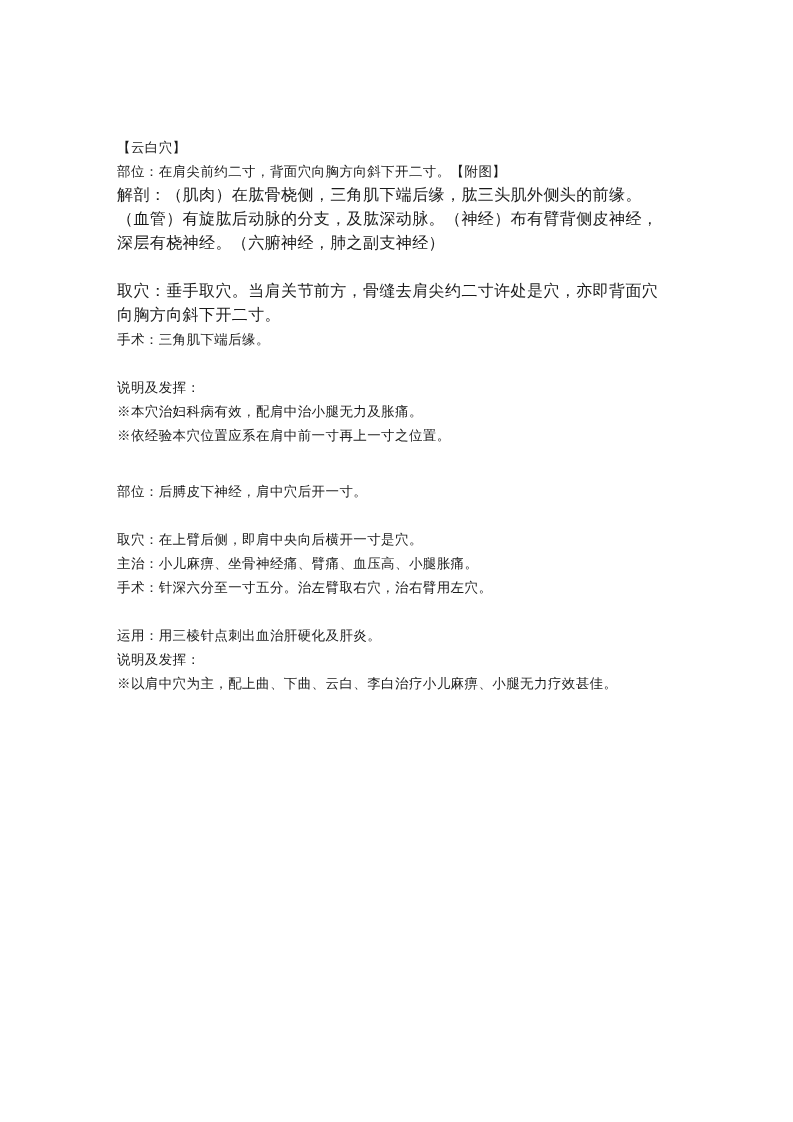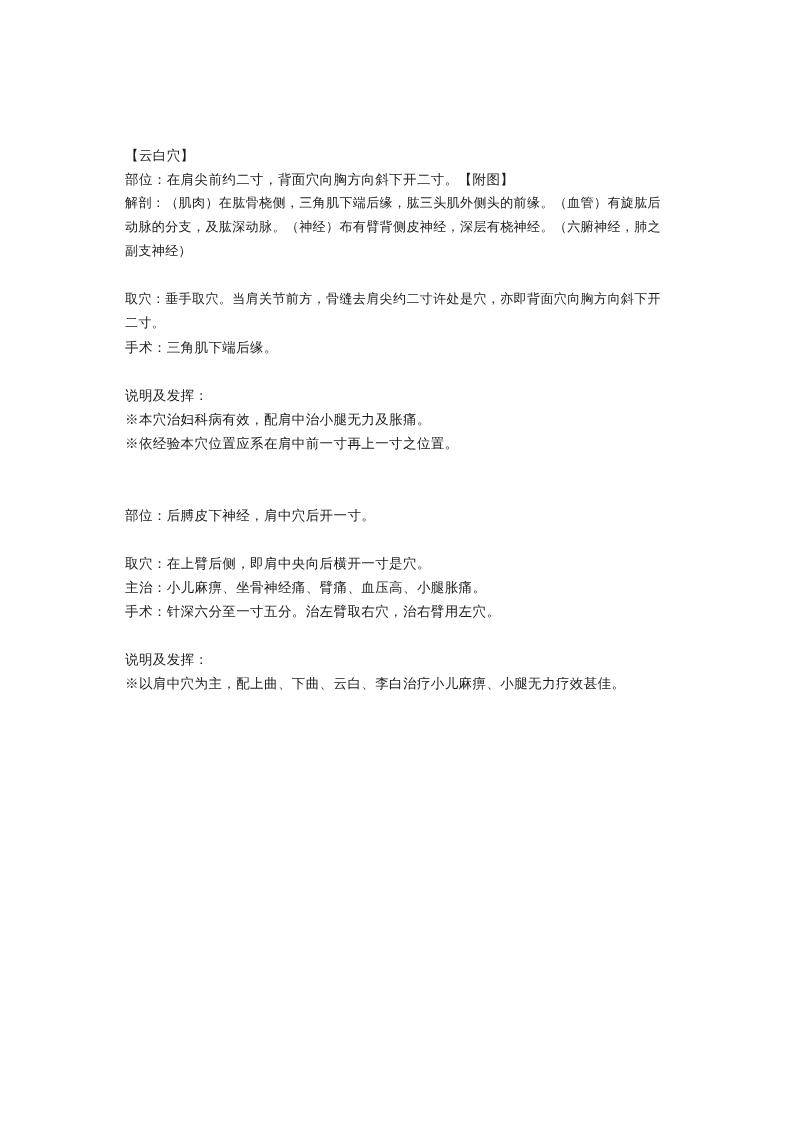--- a/index.html
+++ b/index.html
@@ -22,31 +22,31 @@
       width: 565px;
     }
     .line {
       font-size: 13.5px;
       line-height: 24px;
       height: 24px;
       white-space: nowrap;
       letter-spacing: 0.4px;
     }
     .para {
-      font-size: 13px;
+      font-size: 16px;
       line-height: 24px;
       letter-spacing: 0.4px;
       word-break: break-all;
       margin: 0;
     }
     .gap {
       height: 24px;
     }
     .section {
-      margin: 12px;
+      margin: 4px;
     }
   </style>
 </head>
 <body>
 
 <div class="page">
 
   <div class="section">
     <div class="line">【云白穴】</div>
     <div class="line">部位：在肩尖前约二寸，背面穴向胸方向斜下开二寸。【附图】</div>
@@ -62,17 +62,18 @@
 
   <div class="gap"></div>
 
   <div class="section">
     <div class="line">部位：后膊皮下神经，肩中穴后开一寸。</div>
     <div class="gap"></div>
     <div class="line">取穴：在上臂后侧，即肩中央向后横开一寸是穴。</div>
     <div class="line">主治：小儿麻痹、坐骨神经痛、臂痛、血压高、小腿胀痛。</div>
     <div class="line">手术：针深六分至一寸五分。治左臂取右穴，治右臂用左穴。</div>
     <div class="gap"></div>
+    <div class="line">运用：用三棱针点刺出血治肝硬化及肝炎。</div>
     <div class="line">说明及发挥：</div>
     <div class="line">※以肩中穴为主，配上曲、下曲、云白、李白治疗小儿麻痹、小腿无力疗效甚佳。</div>
   </div>
 
 </div>
 
 </body></html>

